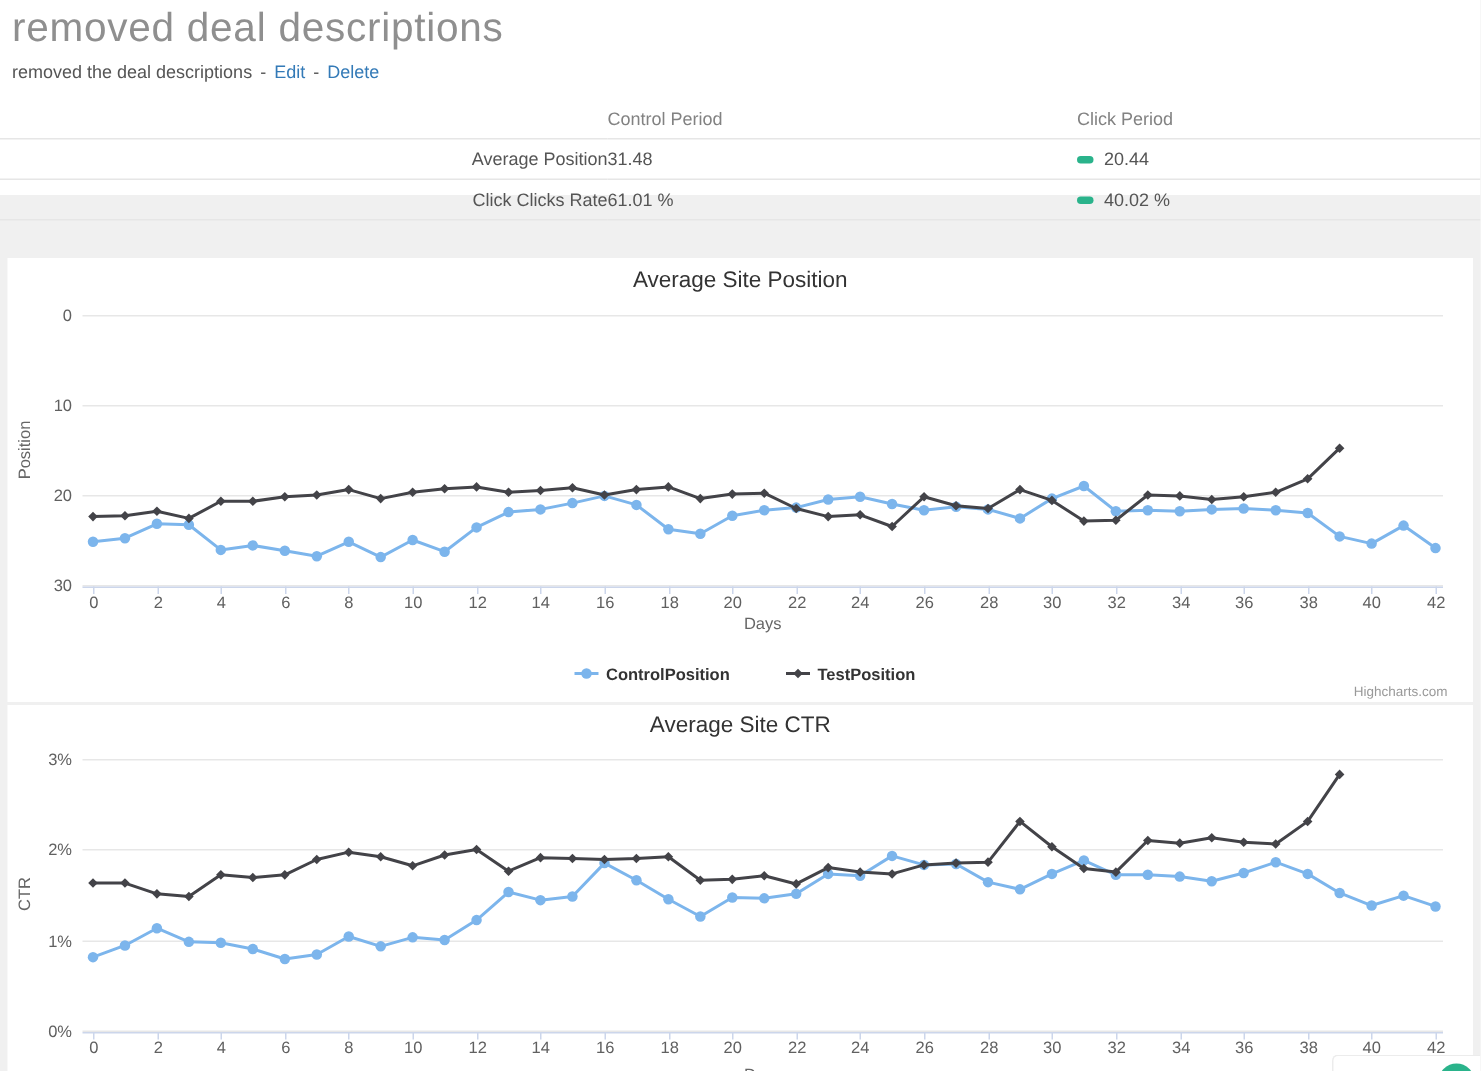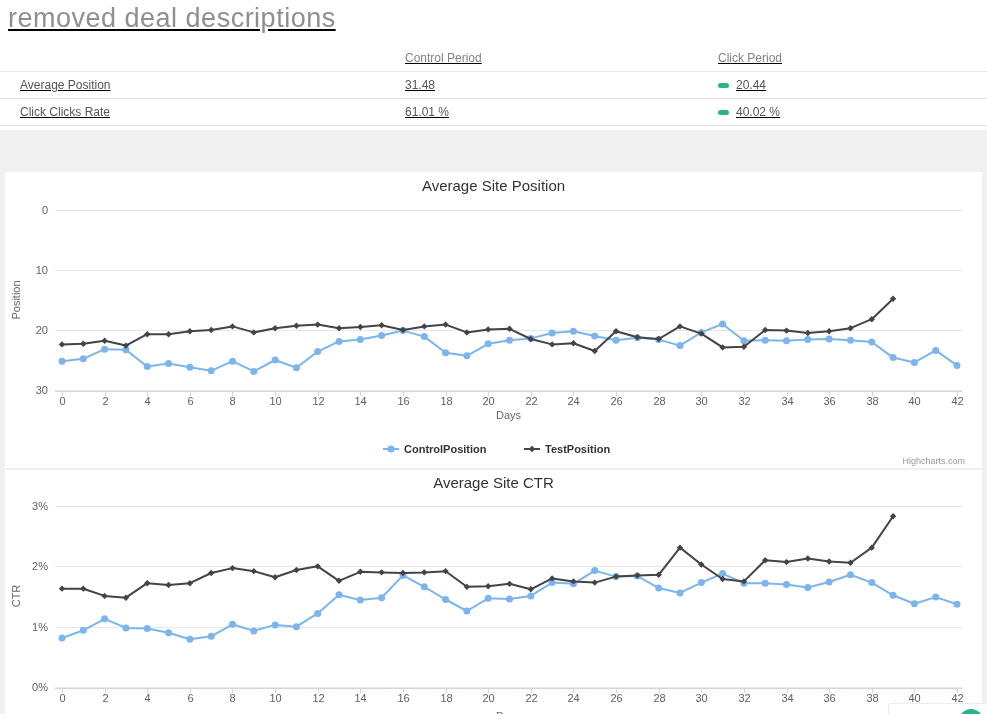--- a/index.html
+++ b/index.html
@@ -1,51 +1,58 @@
 <!DOCTYPE html>
 <html><head>
 <meta charset="utf-8">
 <style>
   * { box-sizing: border-box; margin: 0; padding: 0; }
   html,body { width: 987px; height: 714px; }
   body { font-family: "Liberation Sans", sans-serif; }
   .page { position: relative; width: 987px; height: 714px; background: #f0f0f0; overflow: hidden; }
 
-  .top-section { position: absolute; left: 0; top: 0; width: 987px; height: 130px; background: #ffffff; text-decoration: underline; }
+  .top-section { position: absolute; left: 0; top: 0; width: 987px; height: 130px; background: #ffffff; }
   .page-title { font-size: 27px; font-weight: 400; color: #8f8f8f; padding: 3px 0 0 8px; letter-spacing: .5px; }
   .page-subtitle { font-size: 12px; color: #555; padding: 7px 0 0 8px; }
   .page-subtitle a { color: #337ab7; text-decoration: none; cursor: pointer; }
   .page-subtitle .sep { color: #555; padding: 0 2px; }
 
   table.summary-table { width: 100%; border-collapse: collapse; table-layout: fixed; margin-top: 11px; font-size: 12px; }
   table.summary-table th, table.summary-table td { text-align: left; font-weight: normal; padding: 7px 0; line-height: 12px; }
   table.summary-table th { color: #828282; }
   table.summary-table td { color: #555; }
   .col-label { width: 405px; }
   .col-control { width: 313px; }
-  table.summary-table .first-cell { padding-left: 20px; }
+  table.summary-table .first-cell { padding-left: 8px; text-align: right; }
   table.summary-table thead tr { border-bottom: 1px solid #e6e6e6; margin-left: 45px; }
   table.summary-table tbody tr { border-bottom: 1px solid #e6e6e6; }
   .pill { display: inline-block; width: 11px; height: 5px; border-radius: 3px; margin-right: 7px; vertical-align: middle; background: #2ab38b; }
 
   .chart-panel { position: absolute; left: 5px; width: 977px; background: #ffffff; }
   #chart1-panel { top: 172px; height: 296px; }
   #chart2-panel { top: 470px; height: 244px; }
   .chart-panel svg { display: block; font-family: "Liberation Sans", sans-serif; }
 
   .corner-box { position: absolute; right: 0; bottom: 0; width: 99px; height: 11px; background: #fff; border: 1px solid #ececec; border-right: none; border-bottom: none; border-top-left-radius: 4px; cursor: pointer; }
   .corner-circle { position: absolute; right: 4px; bottom: -19px; width: 24px; height: 24px; border-radius: 50%; background: #2ab38b; }
 </style>
 </head>
 <body>
 
 <div class="page">
 
   <div class="top-section">
     <h1 class="page-title">removed deal descriptions</h1>
+    <div class="page-subtitle">
+      <span>removed the deal descriptions</span>
+      <span class="sep">-</span>
+      <a class="link" style="color: rgb(51, 122, 183);">Edit</a>
+      <span class="sep">-</span>
+      <a class="link" style="color: rgb(51, 122, 183);">Delete</a>
+    </div>
 
     <table class="summary-table">
       <colgroup>
           <col class="col-label">
           <col class="col-control">
           <col>
         </colgroup>
       <thead>
         <tr>
           <th class="first-cell"></th>

